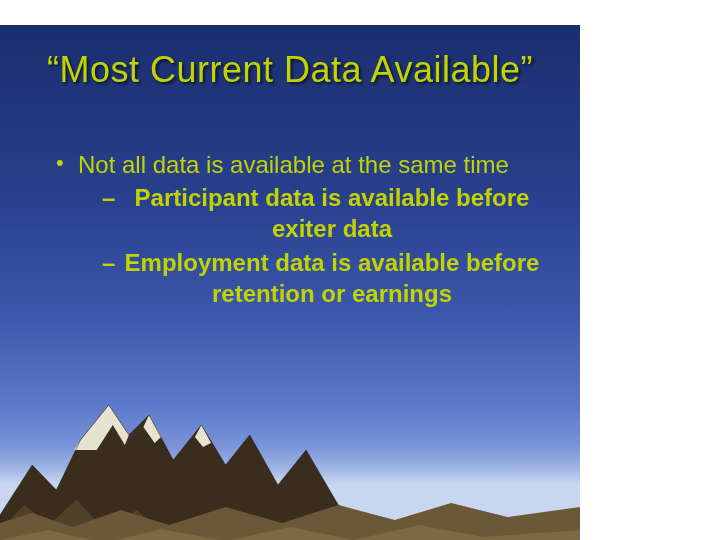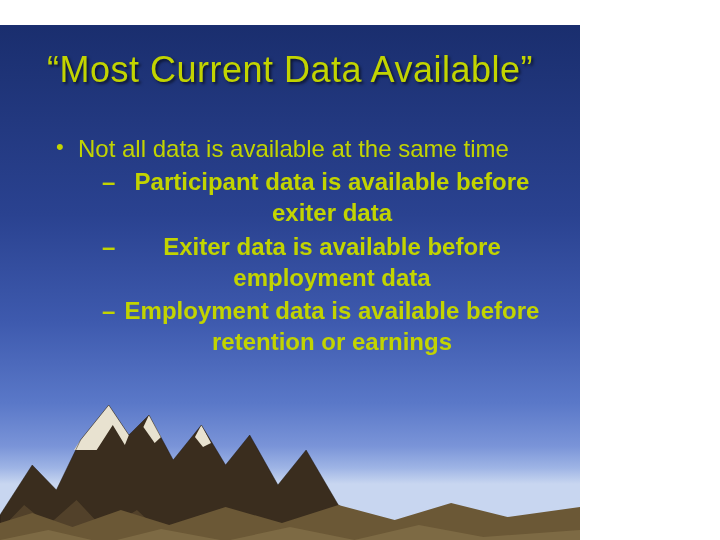--- a/index.html
+++ b/index.html
@@ -35,21 +35,21 @@
     right: 0;
     text-align: center;
     color: #c2d400;
     font-size: 36px;
     font-weight: 400;
     text-shadow: 2px 2px 3px rgba(0,0,0,0.6);
     letter-spacing: 0.5px;
   }
   .body {
     position: absolute;
-    top: 108px;
+    top: 124px;
     left: 56px;
     right: 40px;
     color: #c2d400;
     font-size: 24px;
     line-height: 1.3;
   }
   .b1 {
     padding-left: 22px;
     position: relative;
     margin-bottom: 2px;
@@ -95,17 +95,16 @@
     <path d="M0,80 L0,38 L40,28 L90,42 L150,25 L210,40 L280,22 L350,38 L420,20 L490,35 L560,18 L630,32 L720,22 L720,80 Z" fill="#6b5836"></path>
     <path d="M0,80 L0,55 L60,45 L130,58 L200,44 L280,56 L360,42 L440,55 L520,40 L600,52 L720,45 L720,80 Z" fill="#7d6a44"></path>
     <path d="M0,80 L0,68 L80,60 L180,70 L300,58 L420,68 L540,56 L660,66 L720,60 L720,80 Z" fill="#8f7c52"></path>
   </svg>
 
   <div class="title">“Most Current Data Available”</div>
 
   <div class="body">
     <div class="b1">Not all data is available at the same time</div>
     <div class="b2">Participant data is available before exiter data</div>
-    <div class="b2">Exiter data is available before employment data</div>
     <div class="b2">Employment data is available before retention or earnings</div>
   </div>
 
 </div>
 
 </body></html>

